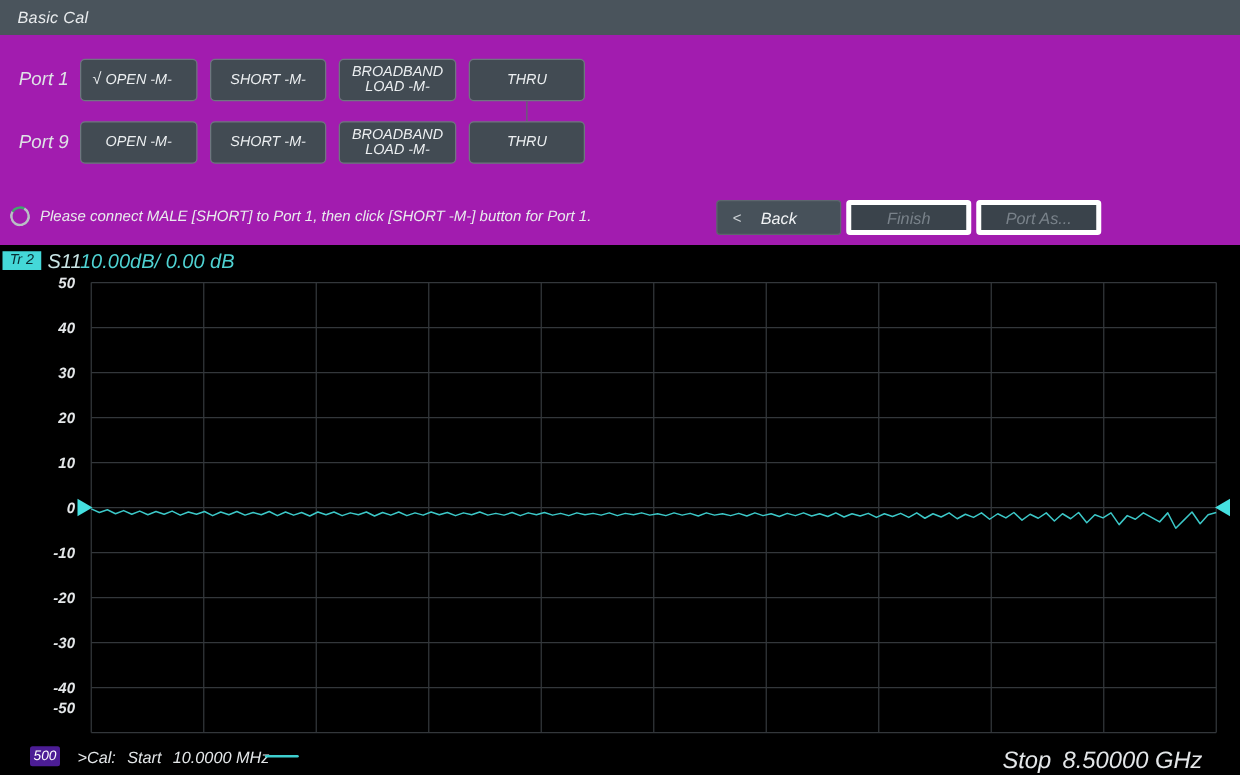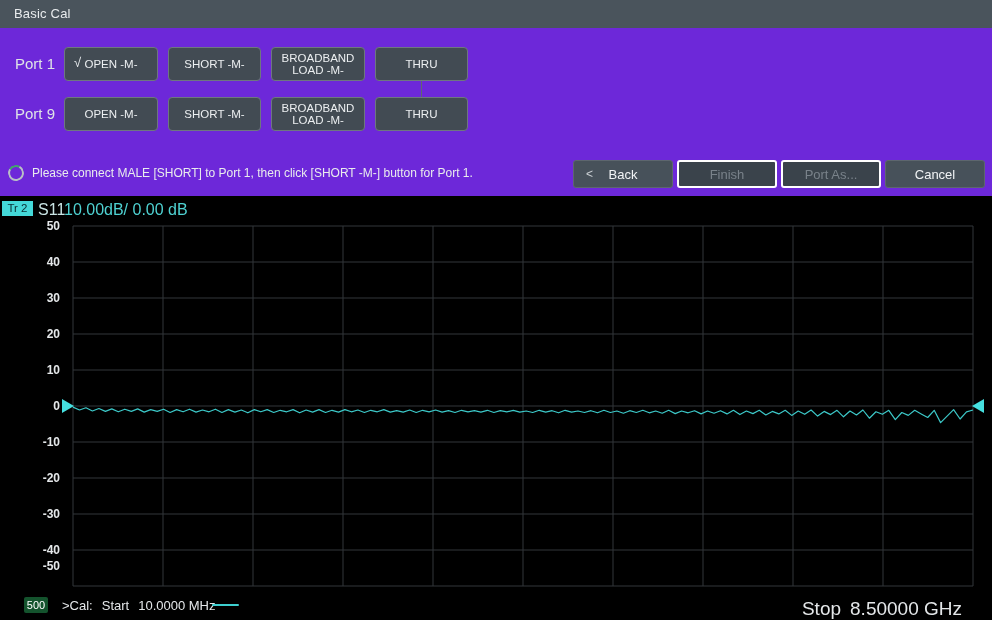--- a/index.html
+++ b/index.html
@@ -1,28 +1,28 @@
 <!DOCTYPE html>
 <html><head>
 <meta charset="utf-8">
 <style>
   * { margin:0; padding:0; box-sizing:border-box; }
   html,body { width:992px; height:620px; background:#000; overflow:hidden;
               font-family:"Liberation Sans", sans-serif; }
-  #app { position:relative; width:992px; height:444px; background:#000; }
+  #app { position:relative; width:992px; height:444px; background:#000;font-style:italic; }
 
   
   .titlebar { position:absolute; left:0; top:0; width:992px; height:28px;
               background:#4a545c; }
   .titlebar span { position:absolute; left:14px; top:6px; font-size:13px;
                    color:#e9ecee; letter-spacing:.2px; }
 
   
   .panel { position:absolute; left:0; top:28px; width:992px; height:168px;
-           background:#6d28d9; }
+           background:#a21caf; }
 
   .port-label { position:absolute; width:46px; height:34px; left:15px;
                 color:#dfe3e6; font-size:15px; line-height:34px; }
   .cal-btn { position:absolute; height:34px; background:#424b53;
              border:1px solid #6e777f; border-radius:4px; color:#eceff1;
              font-size:11.5px; display:flex; align-items:center;
              justify-content:center; text-align:center; line-height:12.5px;
              cursor:pointer; padding:0 4px; }
   .cal-btn .check { position:absolute; left:9px; top:9px; font-size:13px;
                     color:#eceff1; }
@@ -33,41 +33,41 @@
   .spinner { position:absolute; left:8px; top:165px; width:16px; height:16px;
              border-radius:50%; border:2.5px solid #b9bfc5;
              border-top-color:#42a56e; transform:rotate(-15deg); }
   .status-msg { position:absolute; left:32px; top:166px; font-size:12px;
                 color:#e9eced; }
 
   .action-btn { position:absolute; top:160px; width:100px; height:28px;
                 border-radius:3px; font-size:13px; display:flex;
                 align-items:center; justify-content:center; cursor:pointer; }
   .action-btn.enabled  { background:#47515a; border:1px solid #5d666e; color:#f2f4f6; }
-  .action-btn.disabled { background:#3a434b; border:2px solid #ffffff; color:#79828a; }
+  .action-btn.disabled { background:#3a434b; border:4px solid #ffffff; color:#79828a; }
   .action-btn .chev { position:absolute; left:12px; font-size:12px; color:#cdd2d6; }
 
   
   .tr-badge { position:absolute; left:2px; top:201px; width:31px; height:15px;
               background:#44d8d8; color:#0a2e33; font-size:11.5px;
               text-align:center; line-height:15px; }
   .tr-text { position:absolute; top:201px; font-size:16px; color:#4fd2d2; }
   .tr-s11   { left:38px; color:#c9e4e4; }
   .tr-scale { left:64px; }
 
   
   #plot { position:absolute; left:73px; top:226px; width:900px; height:360px;
           overflow:visible; }
   .ylabel { position:absolute; left:2px; width:58px; text-align:right;
             font-size:12px; font-weight:bold; color:#e4e7e9; height:16px;
             line-height:16px; }
 
   
   .pts-badge { position:absolute; left:24px; top:597px; width:24px; height:16px;
-               background:#14532d; border-radius:2px; color:#fff; font-size:11px;
+               background:#4c1d95; border-radius:2px; color:#fff; font-size:11px;
                text-align:center; line-height:16px; cursor:pointer; }
   .cal-line { position:absolute; left:62px; top:598px; font-size:13px; color:#e4e7e9; }
   .cal-line span { margin-right:9px; }
   .legend-dash { position:absolute; left:212px; top:604px; width:27px; height:2px;
                  background:#3ecfcf; border-radius:1px; }
   .stop-line { position:absolute; right:30px; top:598px; font-size:19px; color:#e4e7e9; }
   .stop-line span { margin-left:9px; }
 </style>
 </head>
 <body>
@@ -117,23 +117,20 @@
     <div class="action-btn enabled" style="left:573px; top:132px">
       <span class="chev">&lt;</span>
       <span>Back</span>
     </div>
     <div class="action-btn disabled" style="left:677px; top:132px">
       <span>Finish</span>
     </div>
     <div class="action-btn disabled" style="left:781px; top:132px">
       <span>Port As...</span>
     </div>
-    <div class="action-btn enabled" style="left:885px; top:132px">
-      <span>Cancel</span>
-    </div>
   </div>
 
   <div class="tr-badge">Tr 2</div>
   <div class="tr-text tr-s11">S11</div>
   <div class="tr-text tr-scale">10.00dB/ 0.00 dB</div>
 
   <div id="ylabels">
       <div class="ylabel" style="top: 218px; text-align: right;">50</div>
       <div class="ylabel" style="top: 254px;">40</div>
       <div class="ylabel" style="top: 290px;">30</div>

